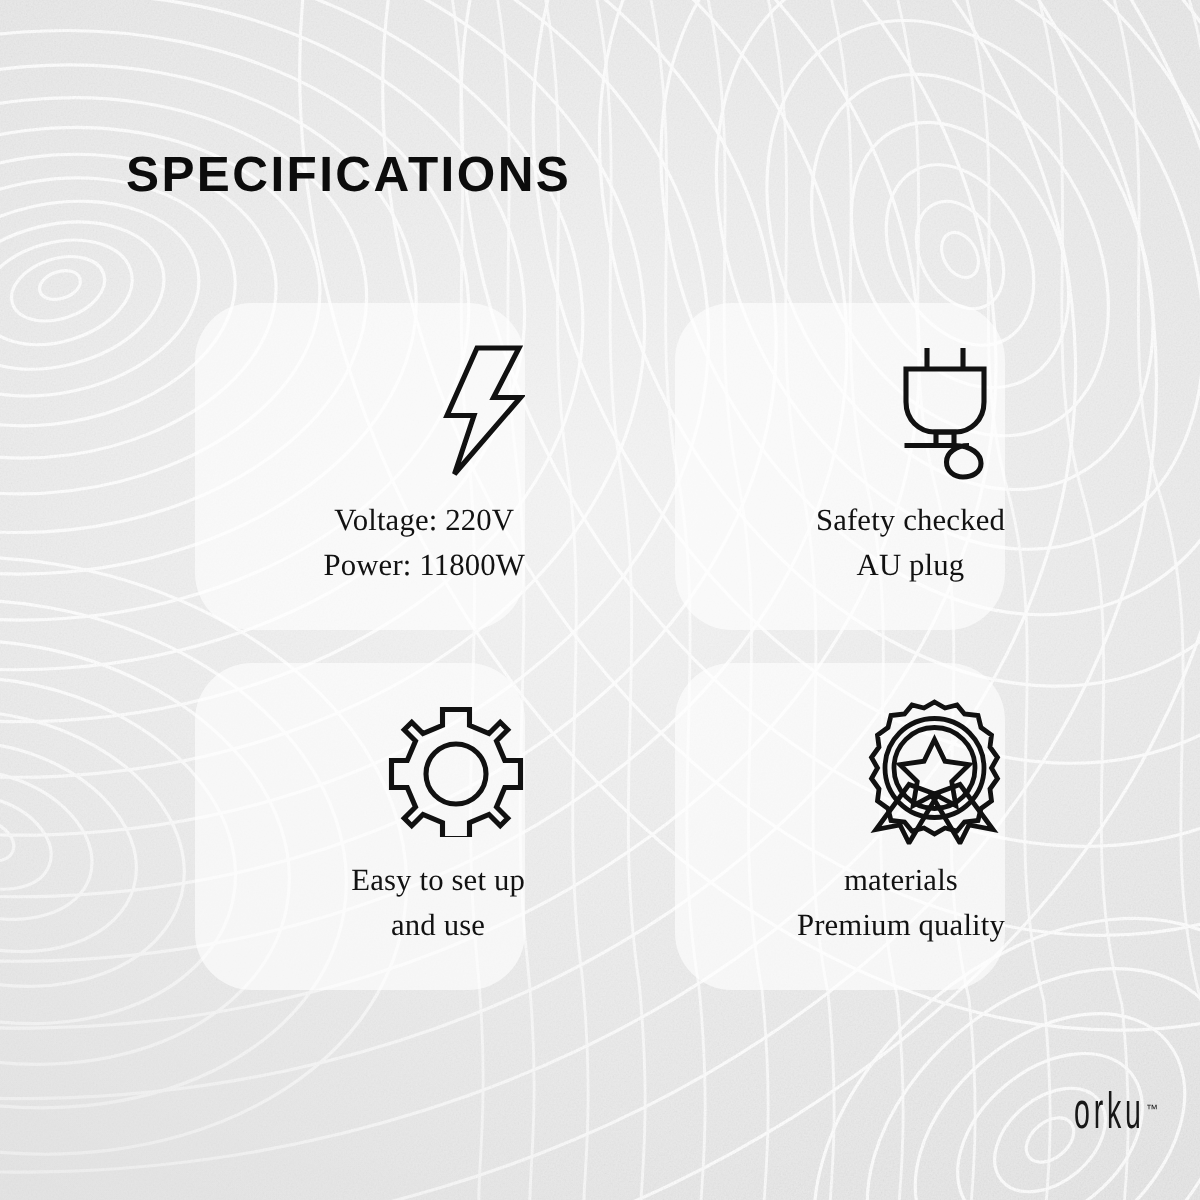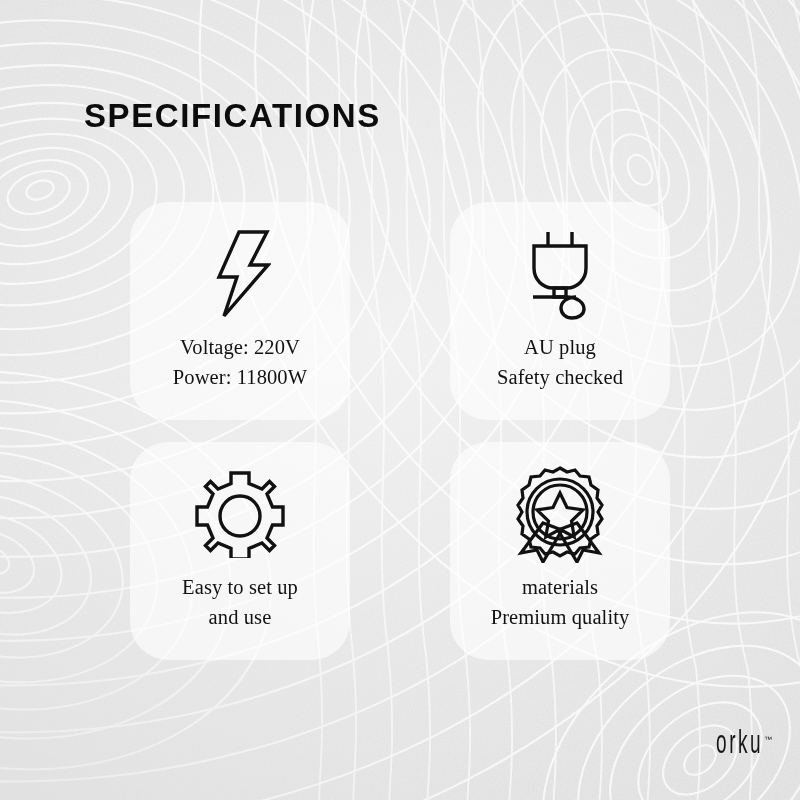--- a/index.html
+++ b/index.html
@@ -77,21 +77,21 @@
     column-gap: 100px;
     row-gap: 22px;
   }
 
   .card {
     position: relative;
     border-radius: 38px;
     background: rgba(255,255,255,.62);
     display: flex;
     flex-direction: column;
-    align-items: center;
+    align-items: flex-end;
   }
 
   .card-icon {
     height: 116px;
     display: flex;
     align-items: center;
     justify-content: center;
     margin-top: 14px;
   }
   .card-icon svg {
@@ -276,22 +276,22 @@
             <line x1="28" y1="4" x2="28" y2="18"></line>
             <line x1="52" y1="4" x2="52" y2="18"></line>
             <path d="M14 18 H66 V40 C66 52 57 60 47 60 H33 C23 60 14 52 14 40 Z"></path>
             <path d="M34 60 H46 V69 H34 Z"></path>
             <path d="M46 69 C58 69 64 75 64 81 C64 87 58 90 52 90 C46 90 41 86 41 80 C41 74 47 69 56 69"></path>
             <line x1="13" y1="69" x2="46" y2="69"></line>
           </g>
         </svg>
       </div>
       <div class="card-text">
+        <span class="line">Safety checked</span>
         <span class="line">AU plug</span>
-        <span class="line">Safety checked</span>
       </div>
     </div>
 
     <div class="card">
       <div class="card-icon">
         <svg width="92" height="88" viewBox="0 0 92 88" xmlns="http://www.w3.org/2000/svg">
           <g fill="none" stroke="#111111" stroke-width="3.4" stroke-linejoin="miter">
             <path d="M37 3 H55 V13.5
                      L68 19 L75.5 11.5 L80.5 16.5 L73 24
                      L78.5 37 H89 V55 H78.5

